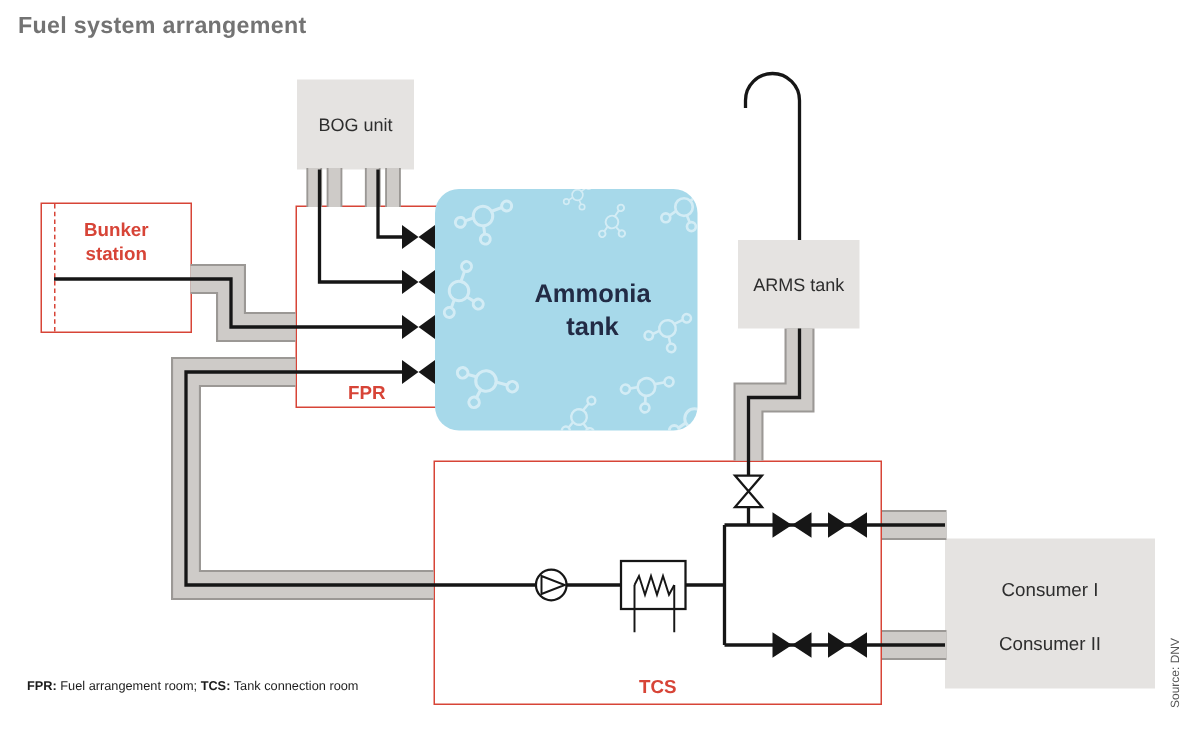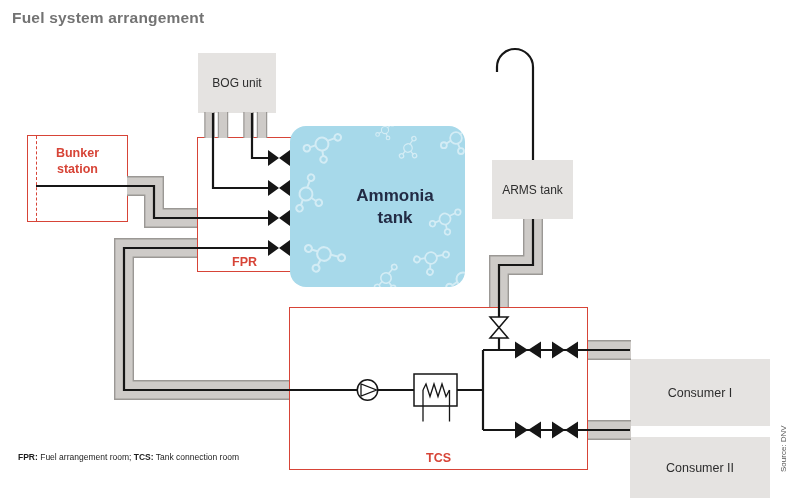--- a/index.html
+++ b/index.html
@@ -12,21 +12,21 @@
     color:#737373;letter-spacing:.2px;
   }
   .graybox{
     position:absolute;background:#e5e3e1;color:#2d2d2d;
     display:flex;align-items:center;justify-content:center;
     font-size:12px;text-align:right;
   }
   .bog{left:198px;top:53px;width:78px;height:60px;}
   .arms{left:492px;top:160px;width:81px;height:59px;}
   .consumer1{left:630px;top:315px;width:140px;height:67px;font-size:12.5px;margin-top:44px;}
-  .consumer2{left:630px;top:398px;width:140px;height:61px;font-size:12.5px;margin-top:39px;}
+  .consumer2{left:630px;top:398px;width:140px;height:61px;font-size:12.5px;}
   .redbox{position:absolute;border:1.6px solid #d74437;box-sizing:border-box;background:transparent;}
   .bunker{left:27px;top:135px;width:101px;height:87px;}
   .bunker-dash{position:absolute;left:8px;top:0;bottom:0;width:0;border-left:1.6px dashed #d74437;}
   .bunker-label{
     position:absolute;left:0;right:0;top:9px;text-align:center;
     color:#d74437;font-weight:bold;font-size:12.5px;line-height:1.3;white-space:pre-line;
   }
   .fpr{left:197px;top:137px;width:138px;height:135px;}
   .fpr-label{position:absolute;left:34px;bottom:2px;color:#d74437;font-weight:bold;font-size:12.5px;}
   .tcs{left:289px;top:307px;width:299px;height:163px;padding-left:24px;}

